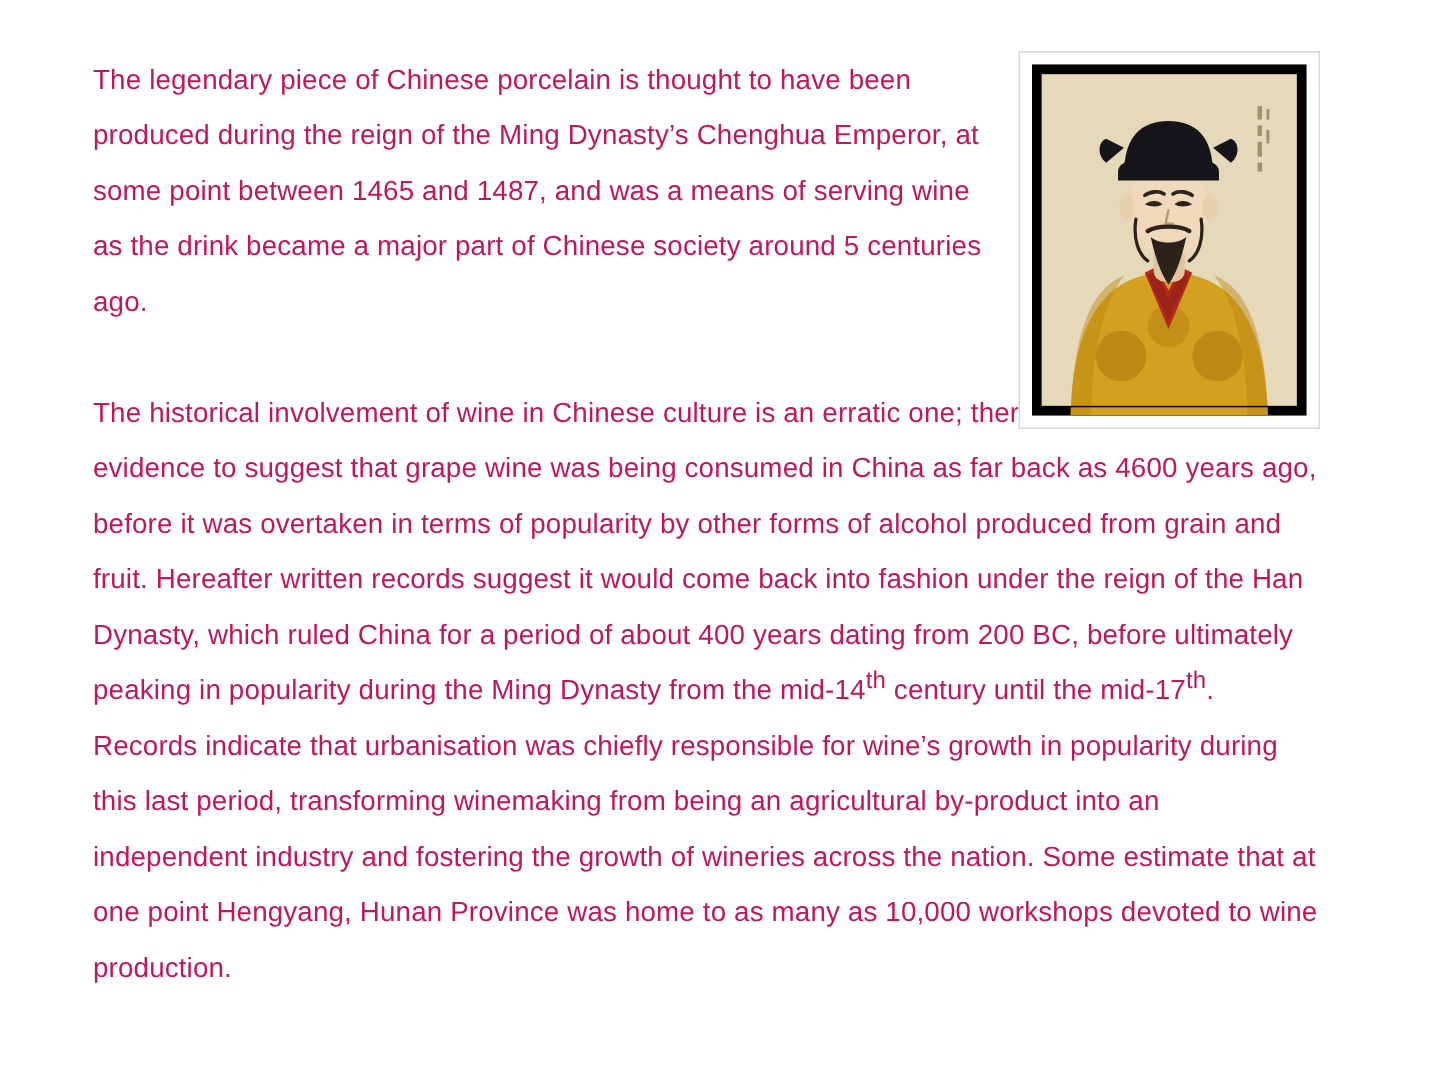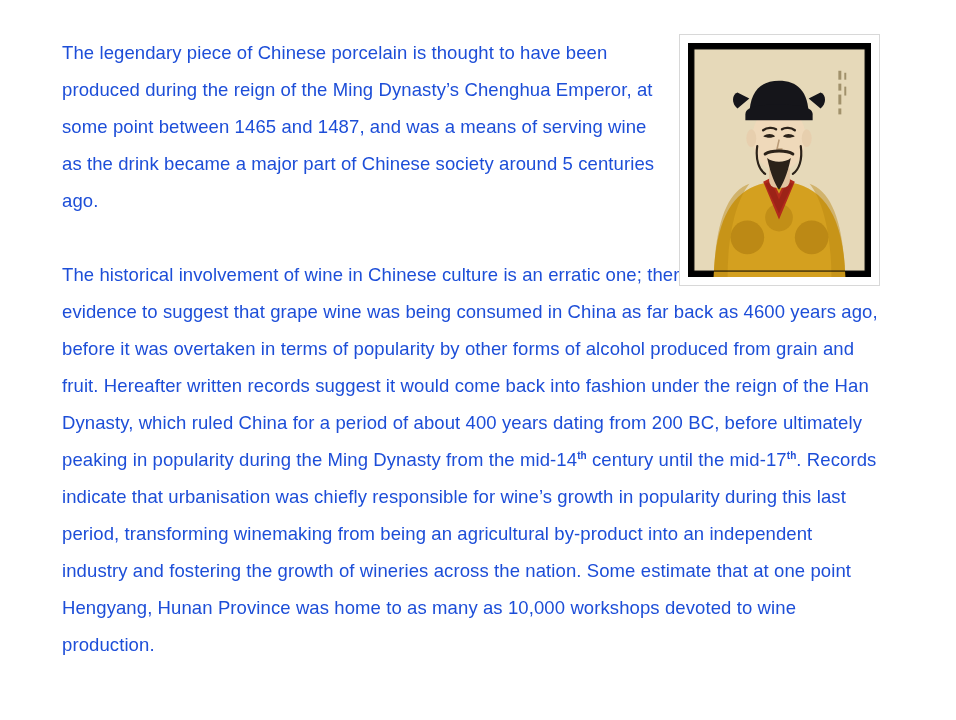--- a/index.html
+++ b/index.html
@@ -46,35 +46,34 @@
   }
   .portrait svg {
     display: block;
     width: 100%;
     height: 100%;
   }
   p {
     margin: 0;
     font-size: 18.5px;
     line-height: 37px;
-    color: #1d4ed8;
+    color: #be185d;
     letter-spacing: 0.1px;
   }
   p.para-1 {
     width: 600px;
   }
   p.para-2 {
     width: 818px;
     margin-top: 37px;
   }
   sup {
-    font-size: 10px;
+    font-size: 16px;
     vertical-align: super;
     line-height: 0;
-    font-weight: bold;
   }
 </style>
 </head>
 <body>
 
 <div class="page">
 
   <div class="content">
     <p class="para-1">The legendary piece of Chinese porcelain is thought to have been produced during the reign of the Ming Dynasty’s Chenghua Emperor, at some point between 1465 and 1487, and was a means of serving wine as the drink became a major part of Chinese society around 5 centuries ago.</p>
 

